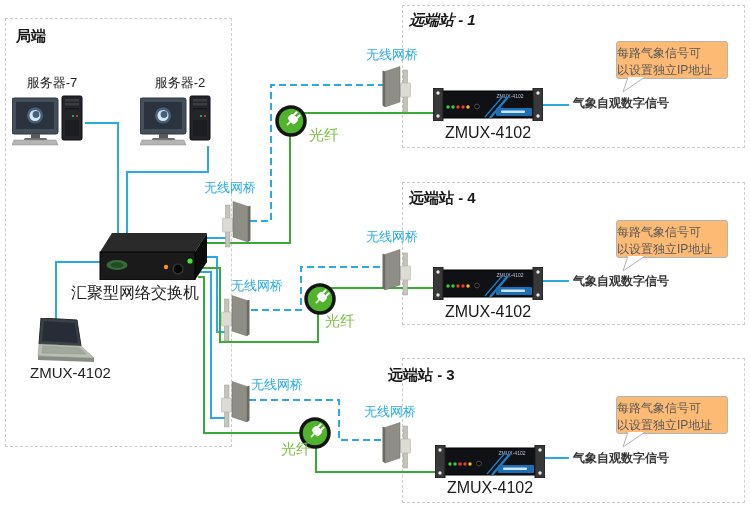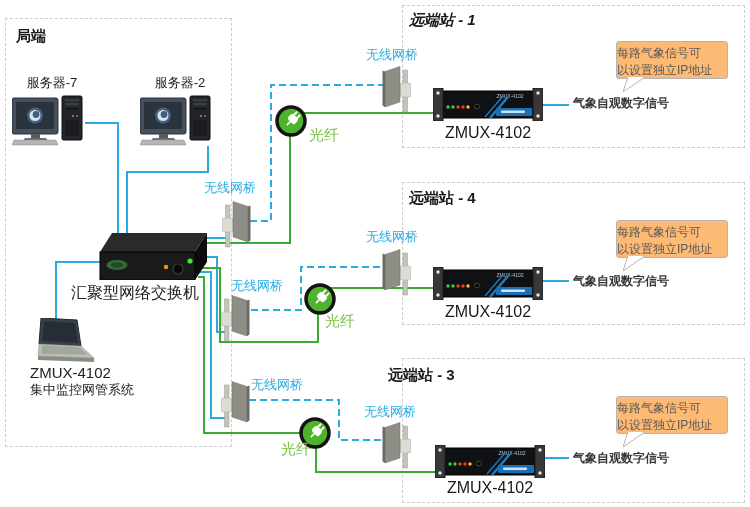--- a/index.html
+++ b/index.html
@@ -119,21 +119,20 @@
   <div class="comp" style="left:34px;top:318px;">
     <svg width="64" height="48" viewBox="0 0 64 48">
       <polygon points="7,0 43,2 47,28 5,26" fill="#3a4148" stroke="#23272c"></polygon>
       <polygon points="10,3 41,5 44,25 8,23" fill="#262d36"></polygon>
       <polygon points="5,26 47,28 60,40 4,38" fill="#b9beb4" stroke="#8f948a" stroke-width="0.5"></polygon>
       <polygon points="9,28 45,30 52,36 8,35" fill="#a2a89d" stroke="#8f948a" stroke-width="0.5"></polygon>
       <polygon points="4,38 60,40 60,44 4,42" fill="#878d82"></polygon>
     </svg>
   </div>
   <div class="lbl lbl-dark" style="left:30px;top:364px;font-size:15px;">ZMUX-4102</div>
-  <div class="lbl lbl-dark" style="left:30px;top:381px;font-size:13px;">集中监控网管系统</div>
 
   <div class="comp bridge" style="left:222px;top:199px;">
     <svg width="30" height="50" viewBox="0 0 30 50">
       <rect x="3.5" y="6" width="4.5" height="42" fill="#c4c4ba" stroke="#9a9a90" stroke-width="0.5"></rect>
       <rect x="0.5" y="19" width="10" height="14" rx="1" fill="#dcdcd4" stroke="#a8a8a0" stroke-width="0.5"></rect>
       <polygon points="11,2.5 26,7.5 26,43 11,38" fill="#8e8e86" stroke="#6e6e66" stroke-width="0.5"></polygon>
       <polygon points="26,7.5 28.5,6.5 28.5,41.5 26,43" fill="#6b6b63"></polygon>
     </svg>
   </div>
   <div class="comp bridge" style="left:221px;top:293px;">

